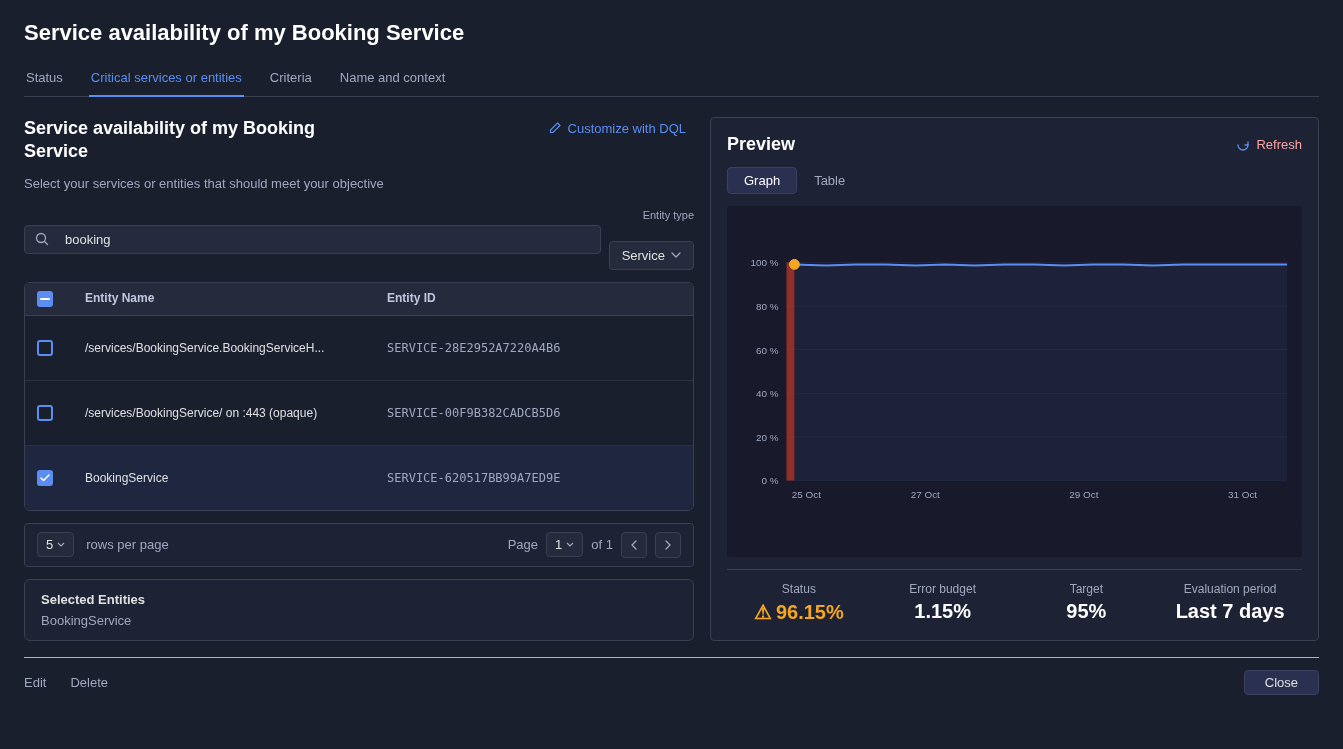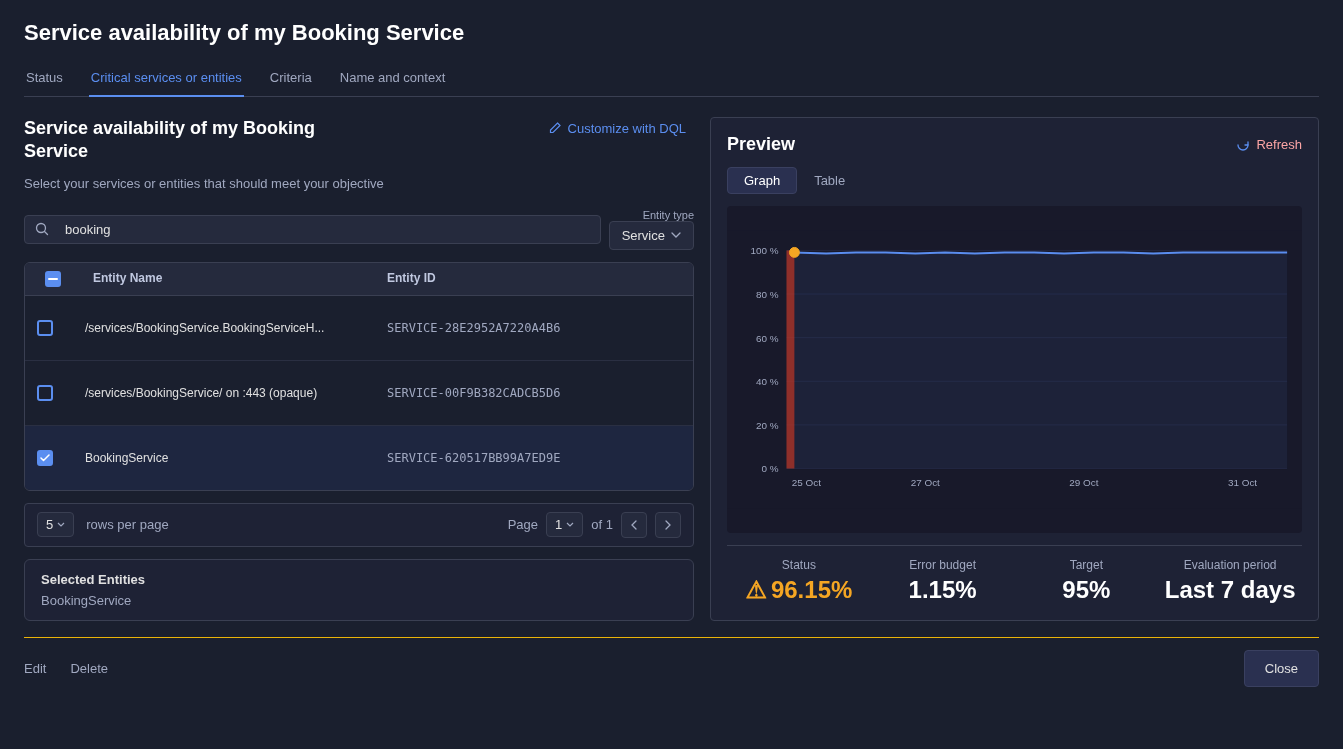--- a/index.html
+++ b/index.html
@@ -129,41 +129,41 @@
       color: #e0e0e0;
       cursor: pointer;
       font-size: 13px;
       white-space: nowrap;
     }
 
     .entity-type-label {
       font-size: 11px;
       color: #a0a8c0;
       text-align: right;
-      margin-bottom: 0;
+      margin-bottom: 20px;
     }
 
     .entity-type-wrapper {
       display: flex;
       flex-direction: column;
     }
 
     .data-table {
       width: 100%;
       border: 1px solid #3a3f52;
       border-radius: 6px;
       overflow: hidden;
     }
 
     .table-header {
       display: grid;
       grid-template-columns: 40px 1fr 1fr;
       background: #252a3d;
       border-bottom: 1px solid #3a3f52;
-      padding: 8px 20px;
+      padding: 8px 12px;
       gap: 8px;
     }
 
     .table-header-cell {
       font-size: 12px;
       font-weight: 600;
       color: #c0c8e0;
     }
 
     .table-row {
@@ -377,21 +377,21 @@
       gap: 4px;
     }
 
     .stat-label {
       font-size: 12px;
       color: #a0a8c0;
       font-weight: 500;
     }
 
     .stat-value {
-      font-size: 24px;
+      font-size: 20px;
       font-weight: 700;
       color: #ffffff;
     }
 
     .stat-value.warning { color: #f5a623; }
 
     .bottom-bar {
       display: flex;
       align-items: center;
       justify-content: space-between;
@@ -411,21 +411,21 @@
       color: #a0a8c0;
       cursor: pointer;
       font-size: 13px;
       padding: 4px 0;
     }
 
     .close-btn {
       background: #2a3050;
       border: 1px solid #3a4060;
       color: #e0e0e0;
-      padding: 10px 20px;
+      padding: 4px 20px;
       border-radius: 4px;
       cursor: pointer;
       font-size: 13px;
     }
   </style>
 </head>
 <body>
 
 <div class="page-container">
 

